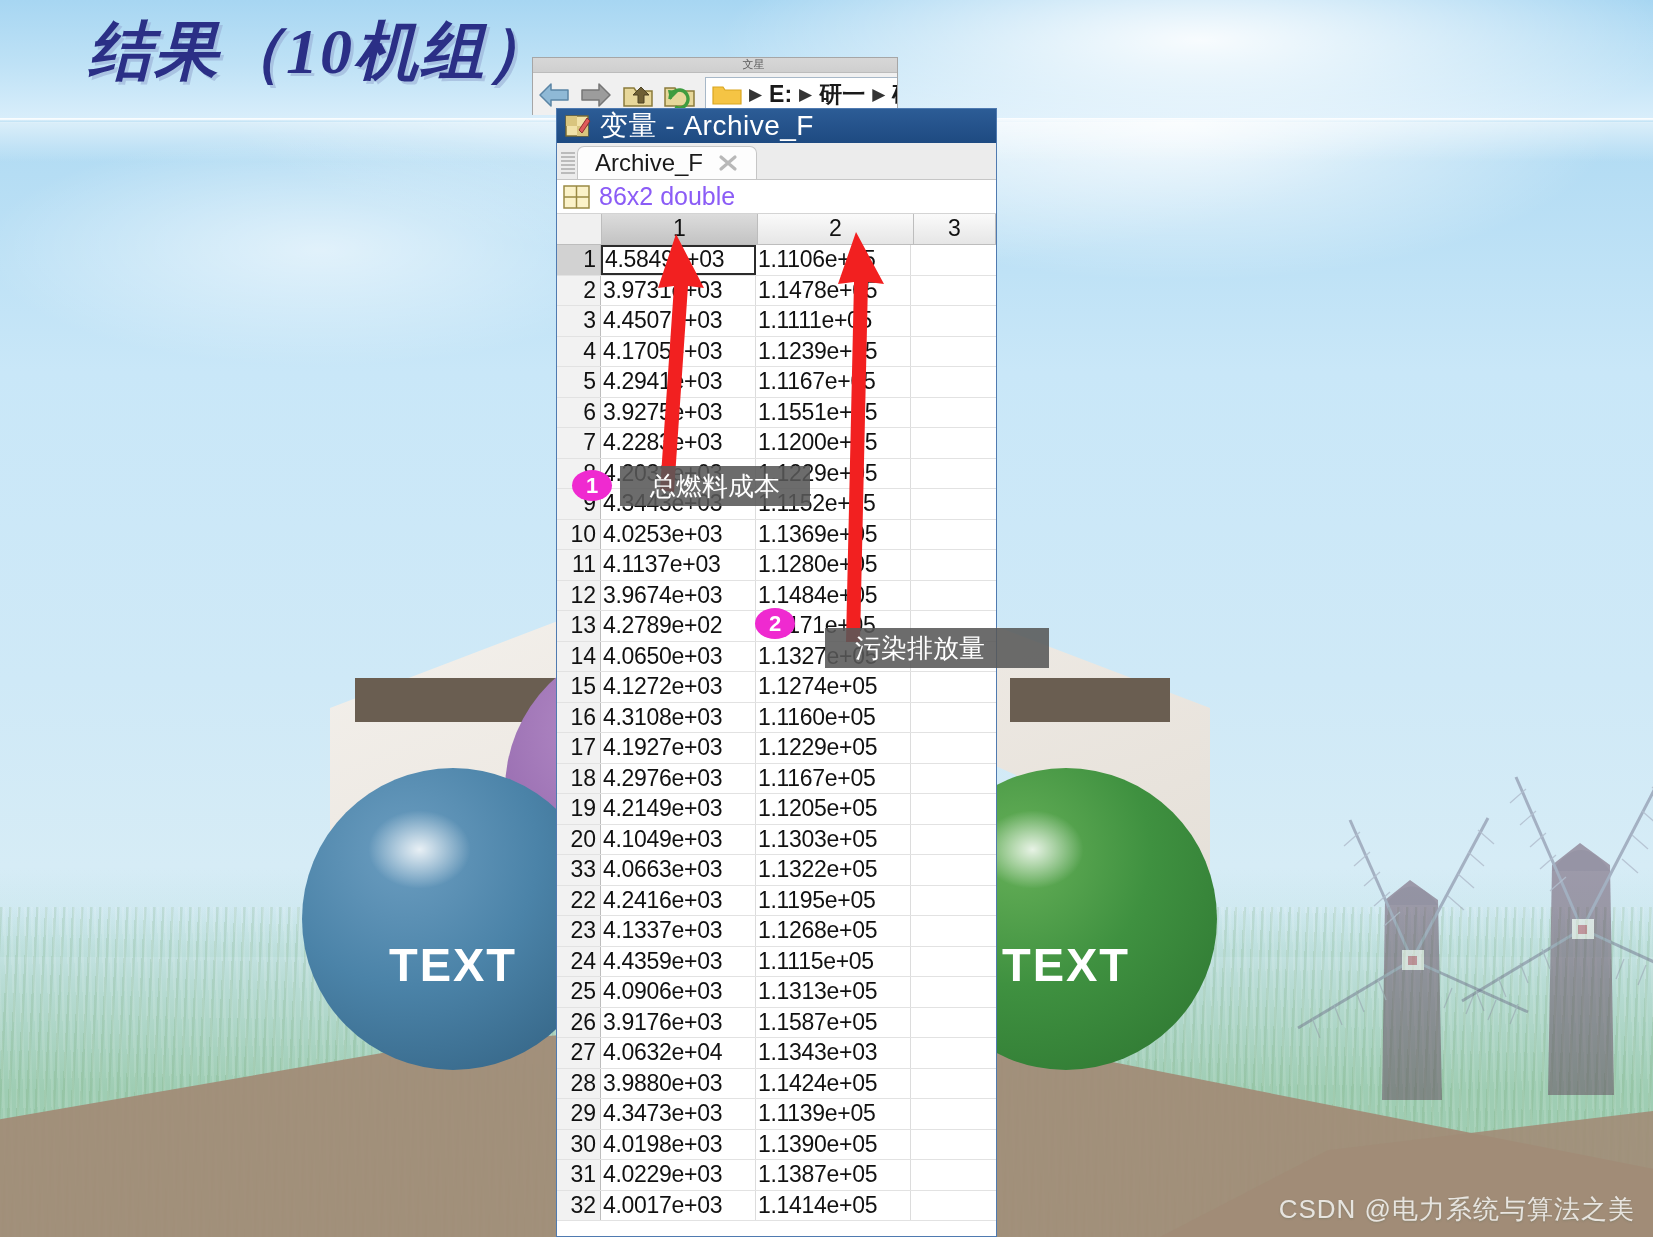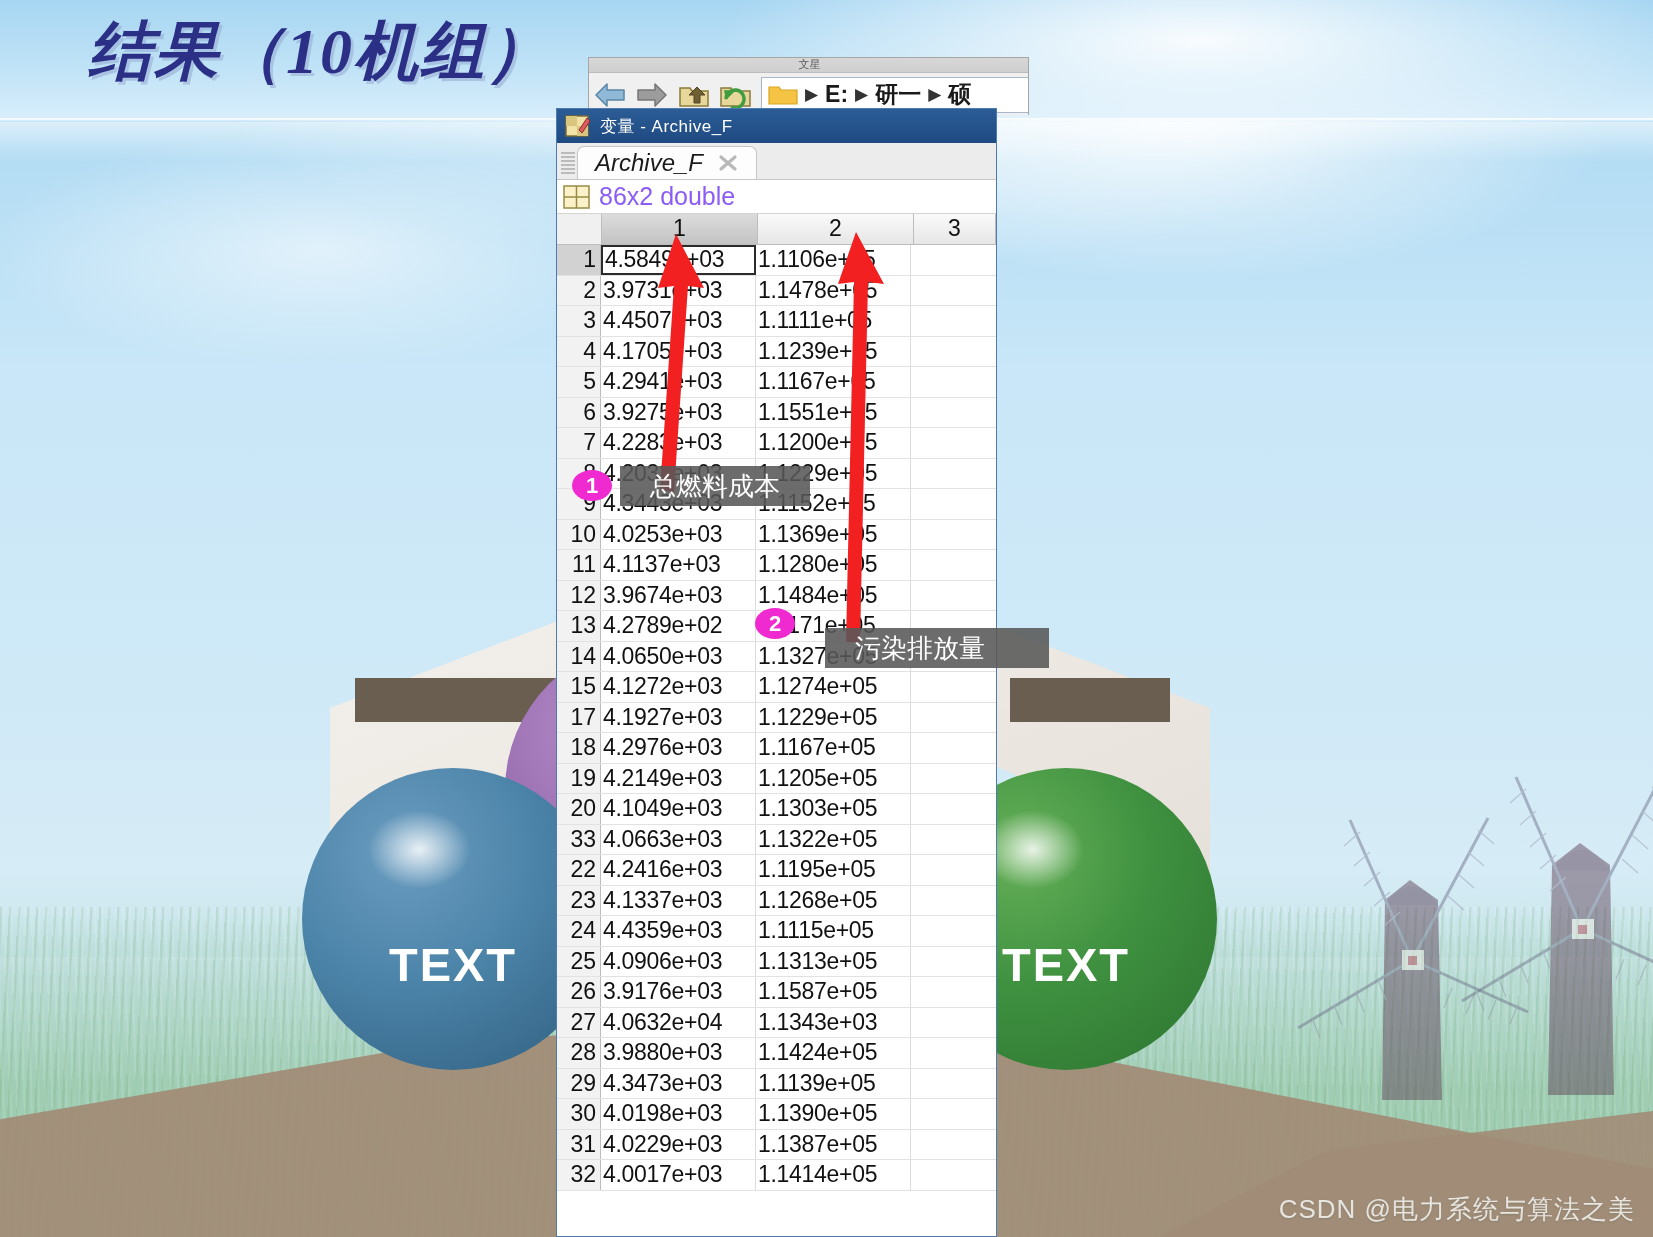--- a/index.html
+++ b/index.html
@@ -118,21 +118,21 @@
   
   .watermark{
     position:absolute;right:18px;bottom:10px;
     font-size:26px;color:rgba(255,255,255,.78);
     text-shadow:0 1px 2px rgba(90,110,90,.35);
     letter-spacing:1px;white-space:nowrap;
   }
 
   
   .explorer{
-    position:absolute;left:588px;top:57px;width:441px;height:58px;
+    position:absolute;left:532px;top:57px;width:366px;height:58px;
     background:#f0f0f0;border:1px solid #a6a6a6;border-bottom:none;
     box-sizing:border-box;overflow:hidden;
   }
   .explorer-topstrip{
     position:absolute;left:0;top:0;width:441px;height:14px;
     background:linear-gradient(180deg,#d7d7d7,#cfcfcf);
     border-bottom:1px solid #bcbcbc;
     font-size:11px;color:#5a5a5a;text-align:center;line-height:13px;
     overflow:hidden;
   }
@@ -147,24 +147,24 @@
 
   
   .varwin{
     position:absolute;left:556px;top:108px;width:441px;height:1129px;
     border:1px solid #4f7ab0;box-sizing:border-box;background:#fff;overflow:hidden;
   }
   .var-title{
     height:34px;background:linear-gradient(180deg,#2c5c96 0%,#1e4a81 100%);
     display:flex;align-items:center;gap:9px;padding:0 8px;box-sizing:border-box;
   }
-  .var-title .t{color:#fff;font-size:17px;font-weight:400;white-space:nowrap;letter-spacing:.5px;}
+  .var-title .t{color:#fff;font-size:28px;font-weight:400;white-space:nowrap;letter-spacing:.5px;}
   .var-tabs{
     height:36px;background:#ececec;display:flex;align-items:flex-end;
-    border-bottom:1px solid #c6c6c6;position:relative;font-style:italic;
+    border-bottom:1px solid #c6c6c6;position:relative;
   }
   .grip{width:14px;height:24px;margin:0 2px 3px 4px;
     background:repeating-linear-gradient(180deg,#bbb 0 2px, transparent 2px 4px);}
   .tab{
     height:33px;min-width:180px;background:#fdfdfd;border:1px solid #c6c6c6;border-bottom:none;
     border-radius:7px 7px 0 0;display:flex;align-items:center;justify-content:center;gap:14px;
     padding:0 14px;box-sizing:border-box;
   }
   .tab .tl{font-size:24px;color:#1a1a1a;}
   .tab .x{font-size:20px;color:#a9a9a9;}
@@ -460,20 +460,26 @@
             <div class="cell c2">1.1327e+05</div>
             <div class="cell last"></div>
           </div>
           <div class="grow">
             <div class="rh">15</div>
             <div class="cell c1">4.1272e+03</div>
             <div class="cell c2">1.1274e+05</div>
             <div class="cell last"></div>
           </div>
           <div class="grow">
+            <div class="rh">16</div>
+            <div class="cell c1">4.3108e+03</div>
+            <div class="cell c2">1.1160e+05</div>
+            <div class="cell last"></div>
+          </div>
+          <div class="grow">
             <div class="rh">17</div>
             <div class="cell c1">4.1927e+03</div>
             <div class="cell c2">1.1229e+05</div>
             <div class="cell last"></div>
           </div>
           <div class="grow">
             <div class="rh">18</div>
             <div class="cell c1">4.2976e+03</div>
             <div class="cell c2">1.1167e+05</div>
             <div class="cell last"></div>

